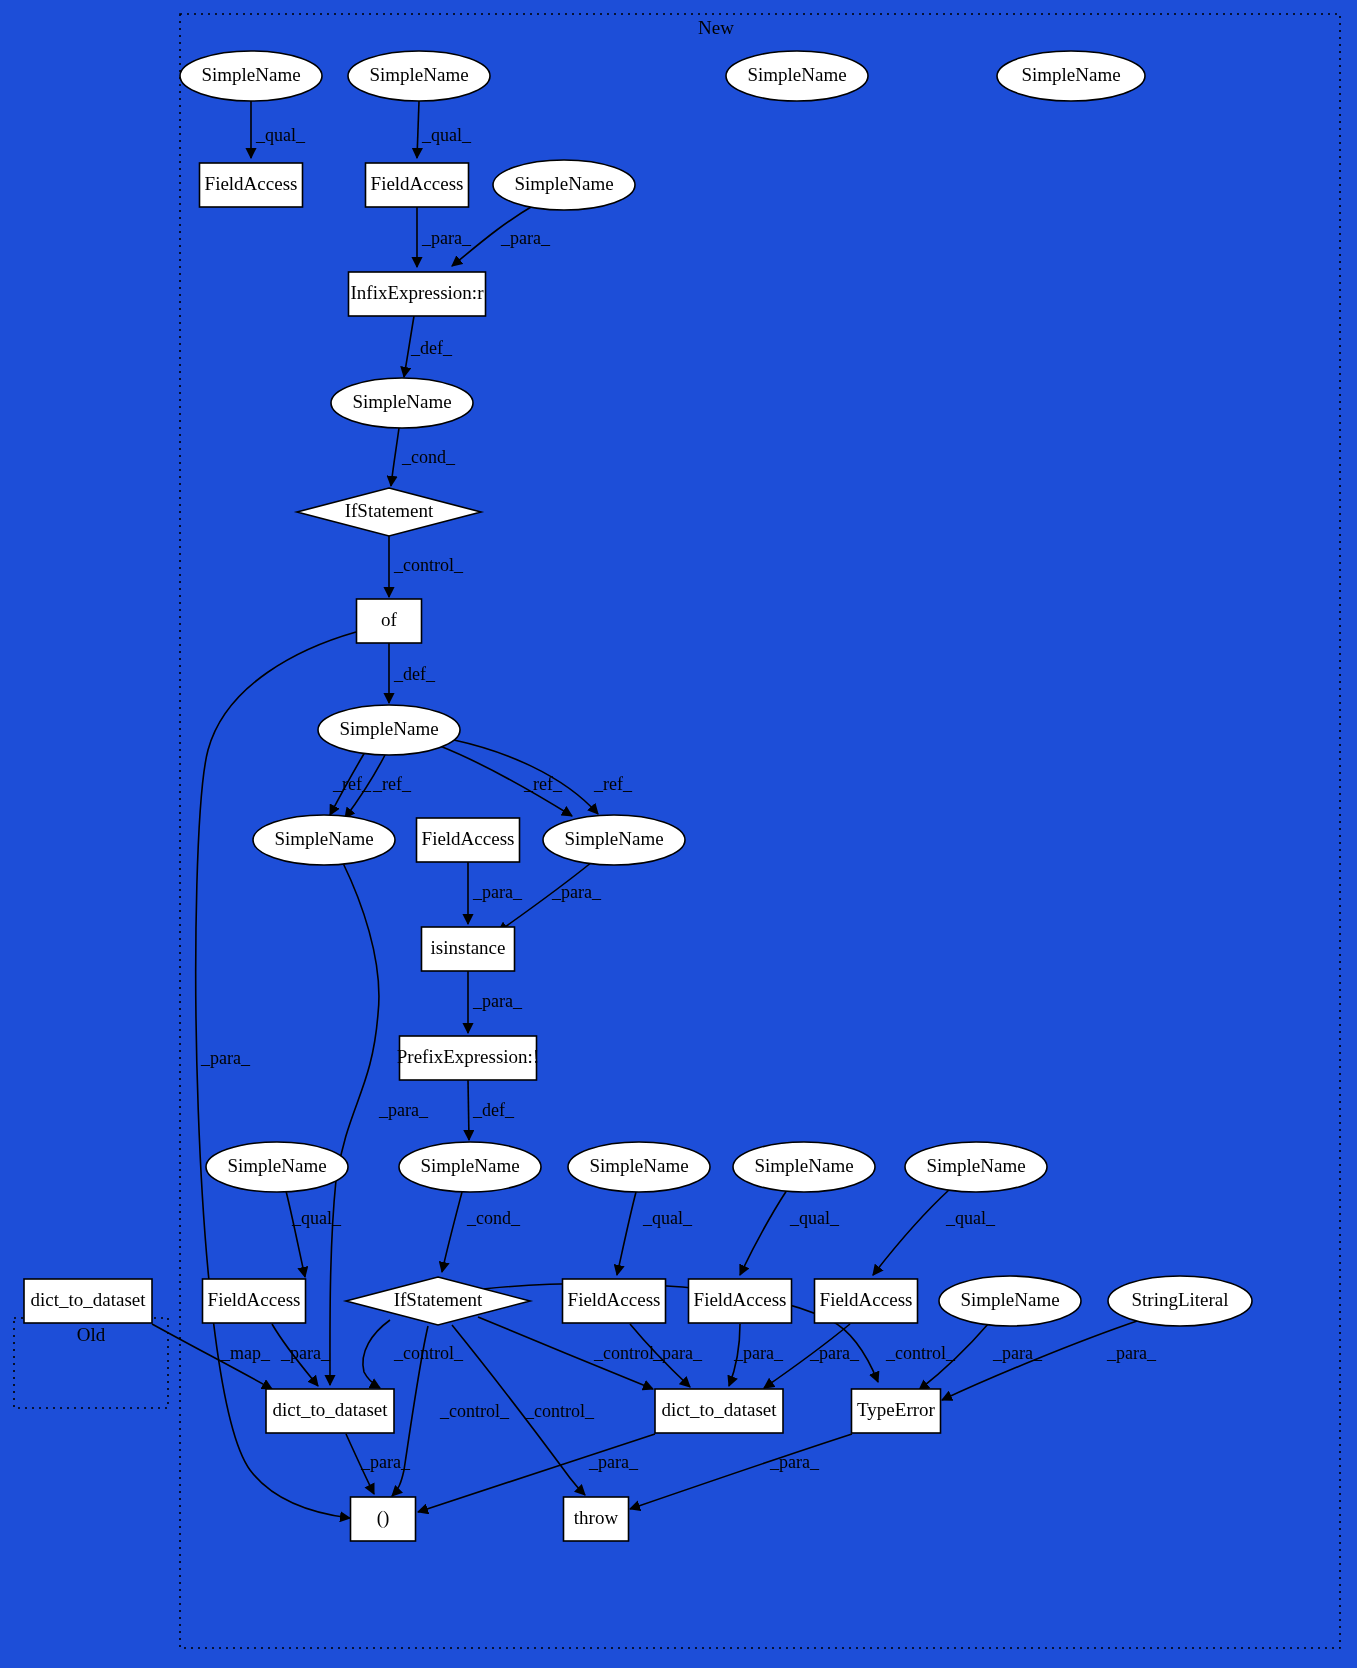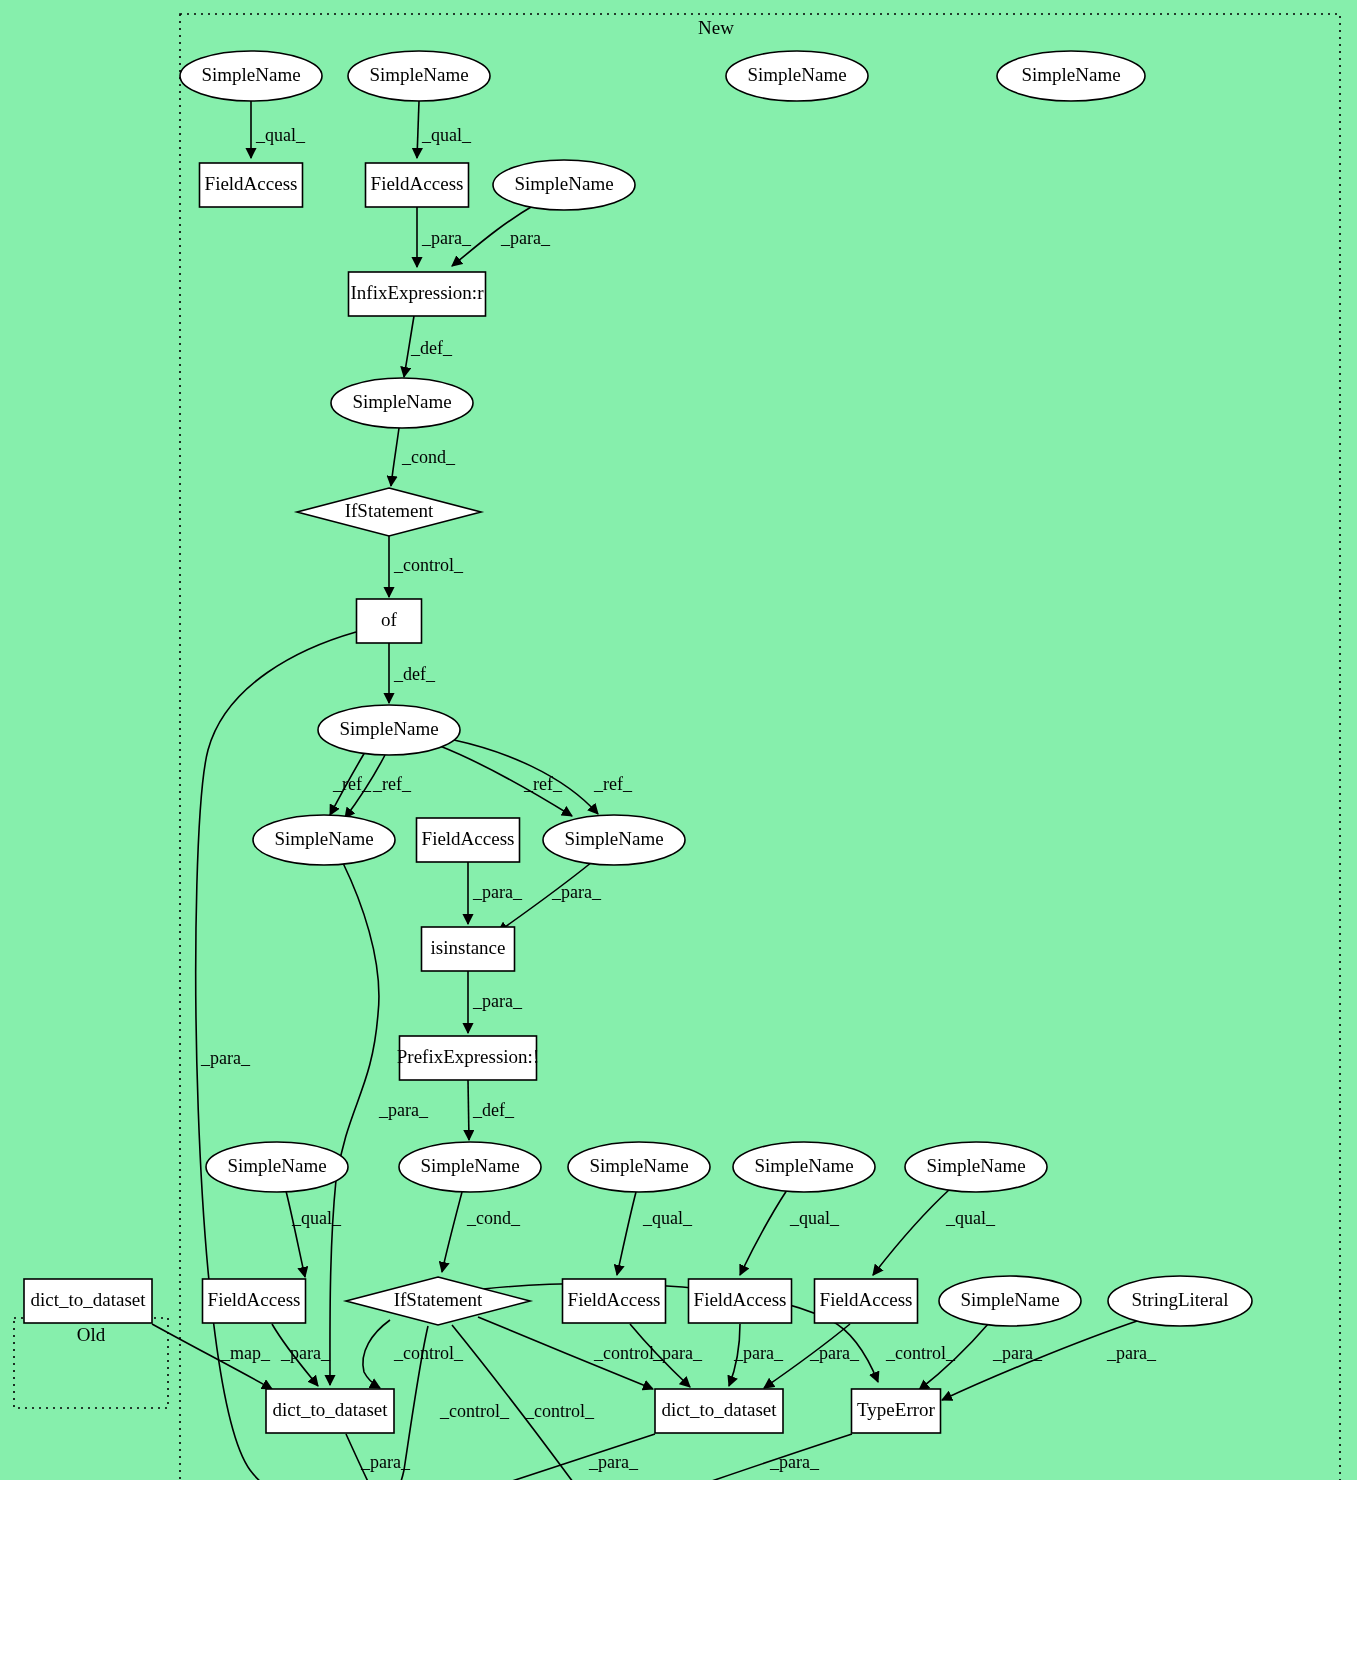--- a/index.html
+++ b/index.html
@@ -1,17 +1,17 @@
 <!DOCTYPE html>
 <html><head>
 <meta charset="utf-8">
 <style>
   html,body{margin:0;padding:0;background:#ffffff;}
   body{font-family:"Liberation Serif","DejaVu Serif",serif;}
-  #canvas{position:relative;width:1357px;height:1480px;background:#86efac;overflow:hidden;}
+  #canvas{position:relative;width:1357px;height:1668px;background:#1d4ed8;overflow:hidden;}
   svg{display:block;}
   .nodeLabel{font-family:"Liberation Serif","DejaVu Serif",serif;font-size:19px;fill:#000;text-anchor:middle;dominant-baseline:middle;}
   .edgeLabel{font-family:"Liberation Serif","DejaVu Serif",serif;font-size:18px;fill:#000;text-anchor:start;dominant-baseline:middle;}
   .clusterLabel{font-family:"Liberation Serif","DejaVu Serif",serif;font-size:19px;fill:#000;text-anchor:middle;dominant-baseline:middle;}
   .shape{fill:#ffffff;stroke:#000000;stroke-width:1.6;}
   .edge{fill:none;stroke:#000000;stroke-width:1.6;}
   .cluster{fill:none;stroke:#000000;stroke-width:1.6;stroke-dasharray:2 5;stroke-linecap:butt;}
 </style>
 </head>
 <body>

